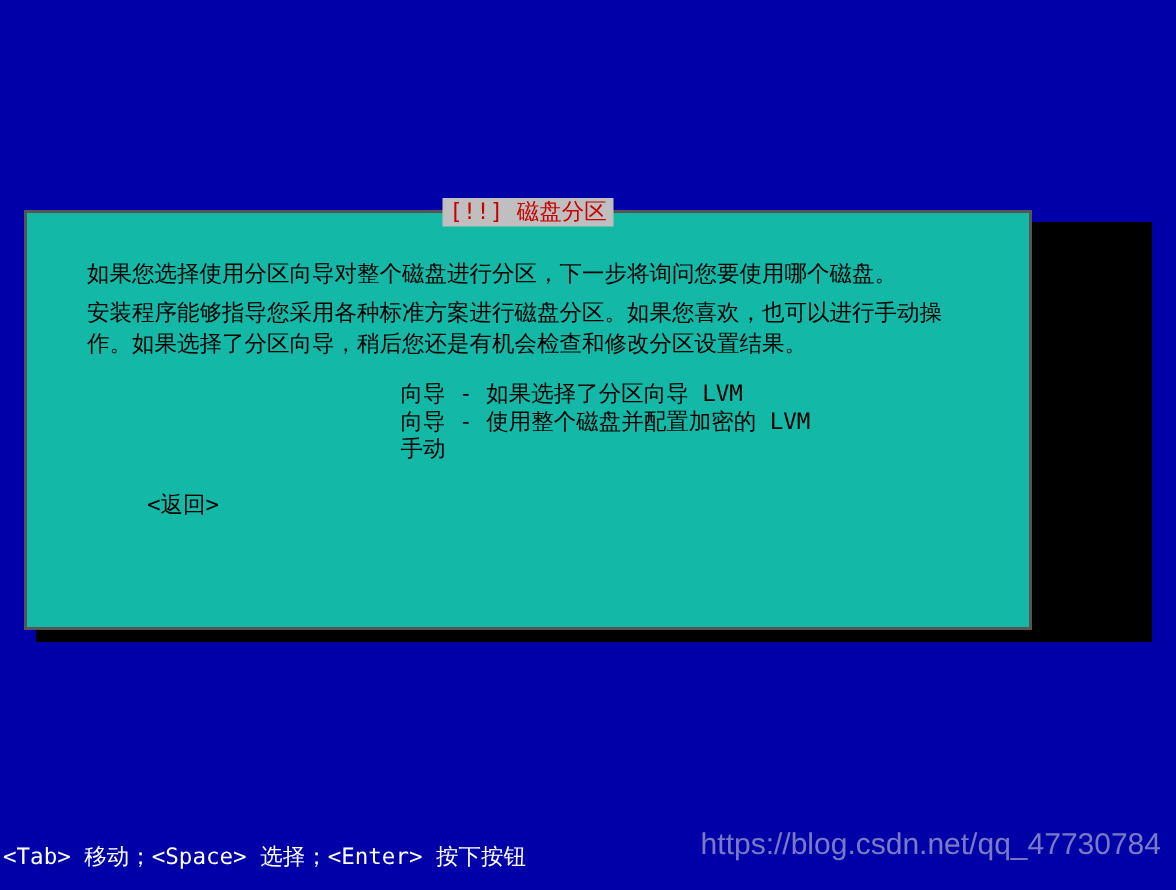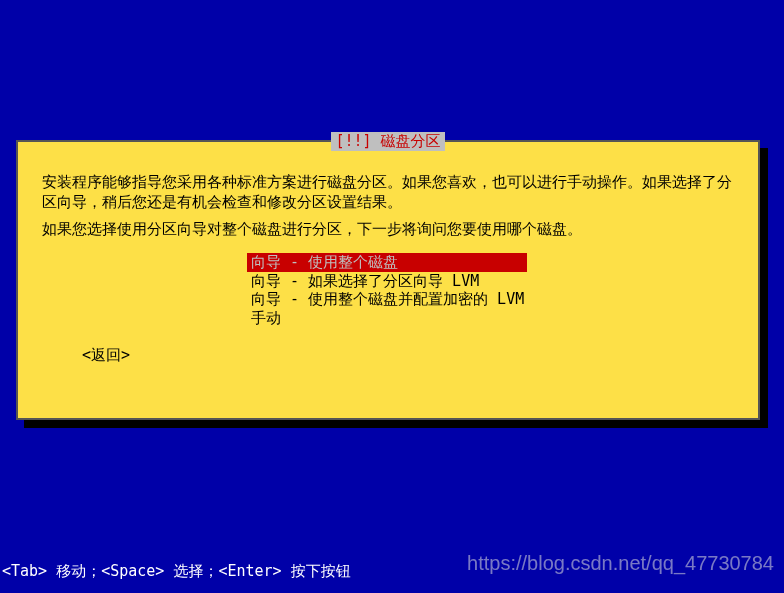--- a/index.html
+++ b/index.html
@@ -15,25 +15,25 @@
     left: 24px;
     top: 148px;
     width: 744px;
     height: 280px;
     background: #000000;
   }
   .dialog {
     position: absolute;
     left: 16px;
     top: 140px;
-    width: 744px;
+    width: 672px;
     height: 280px;
-    background: #fde047;
+    background: #14b8a6;
     border: 2px solid #555555;
-    padding: 16px 24px;
+    padding: 16px 40px;
   }
   .title-wrap {
     position: absolute;
     left: 0;
     right: 0;
     top: -10px;
     text-align: center;
   }
   .title {
     display: inline-block;
@@ -97,27 +97,26 @@
 <body>
 
 <div class="dialog-shadow"></div>
 
 <div class="dialog">
   <div class="title-wrap">
     <span class="title">[!!] 磁盘分区</span>
   </div>
 
   <div class="body-text">
+    <p>如果您选择使用分区向导对整个磁盘进行分区，下一步将询问您要使用哪个磁盘。</p>
     <p>安装程序能够指导您采用各种标准方案进行磁盘分区。如果您喜欢，也可以进行手动操作。如果选择了分区向导，稍后您还是有机会检查和修改分区设置结果。</p>
-    <p>如果您选择使用分区向导对整个磁盘进行分区，下一步将询问您要使用哪个磁盘。</p>
   </div>
 
 
   <div class="menu">
-    <div class="menu-item selected">向导 - 使用整个磁盘</div>
     <div class="menu-item">向导 - 如果选择了分区向导 LVM</div>
     <div class="menu-item">向导 - 使用整个磁盘并配置加密的 LVM</div>
     <div class="menu-item">手动</div>
   </div>
 
   <div class="back-btn">&lt;返回&gt;</div>
 </div>
 
 <div class="footer-help">&lt;Tab&gt; 移动；&lt;Space&gt; 选择；&lt;Enter&gt; 按下按钮</div>
 

